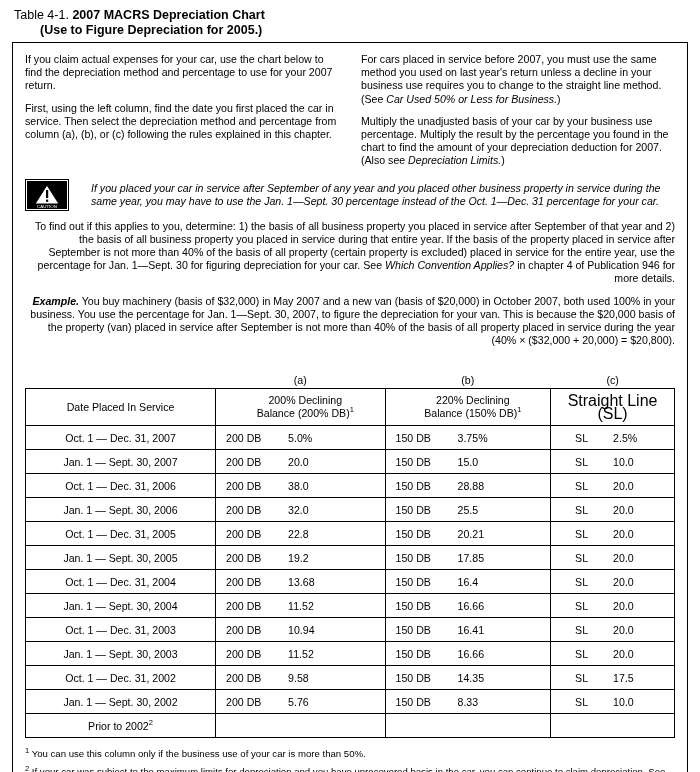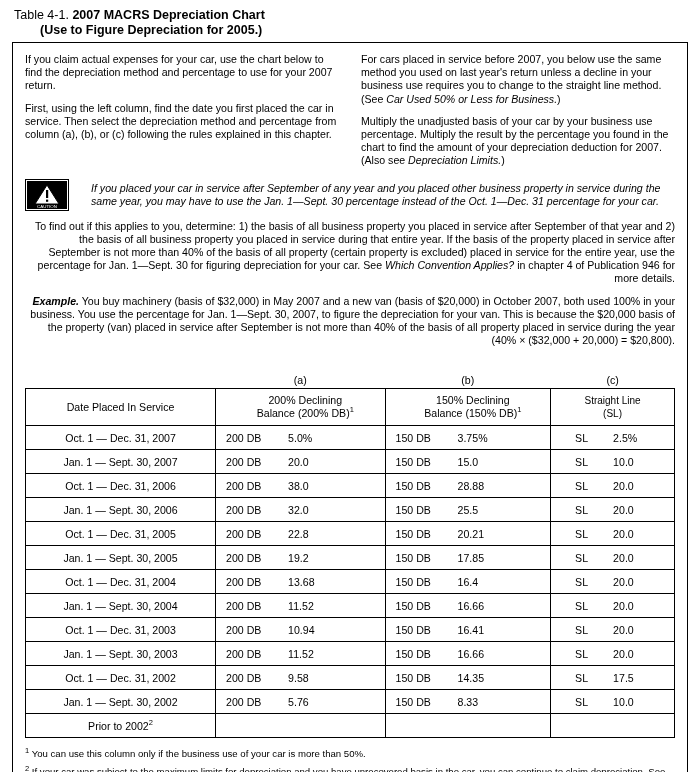--- a/index.html
+++ b/index.html
@@ -132,21 +132,21 @@
     font-weight: normal;
   }
   .hdr-date { font-size: 10.6px; }
   .hdr-two {
     font-size: 10.6px;
     line-height: 13px;
     text-align: left;
     padding-left: 10px !important;
   }
   .hdr-sl {
-    font-size: 10px;
+    font-size: 16px;
     line-height: 13px;
     text-align: center;
   }
   sup { font-size: 7.5px; vertical-align: super; line-height: 0; }
 
   tbody td {
     height: 23px;
     vertical-align: middle;
   }
   .c-date {
@@ -200,21 +200,21 @@
   </div>
 
   <div class="frame">
 
     <div class="cols">
       <div class="col">
         <p>If you claim actual expenses for your car, use the chart below to find the depreciation method and percentage to use for your 2007 return.</p>
         <p>First, using the left column, find the date you first placed the car in service. Then select the depreciation method and percentage from column (a), (b), or (c) following the rules explained in this chapter.</p>
       </div>
       <div class="col">
-        <p><span>For cars placed in service before 2007, you below use the same method you used on last year's return unless a decline in your business use requires you to change to the straight line method. (See </span><span class="ital">Car Used 50% or Less for Business.</span><span>)</span></p>
+        <p><span>For cars placed in service before 2007, you must use the same method you used on last year's return unless a decline in your business use requires you to change to the straight line method. (See </span><span class="ital">Car Used 50% or Less for Business.</span><span>)</span></p>
         <p><span>Multiply the unadjusted basis of your car by your business use percentage. Multiply the result by the percentage you found in the chart to find the amount of your depreciation deduction for 2007. (Also see </span><span class="ital">Depreciation Limits.</span><span>)</span></p>
       </div>
     </div>
 
     <div class="caution-row">
       <div class="caution-icon">
         <svg width="44" height="32" viewBox="0 0 44 32" xmlns="http://www.w3.org/2000/svg">
           <rect x="0.5" y="0.5" width="43" height="31" fill="#ffffff" stroke="#000000" stroke-width="1"></rect>
           <rect x="2" y="2" width="40" height="28" fill="#000000"></rect>
           <polygon points="22,6 34,25 10,25" fill="#ffffff" stroke="#000000" stroke-width="1"></polygon>
@@ -239,21 +239,21 @@
             <th class="colgrouphdr" style="width:166px;">(b)</th>
             <th class="colgrouphdr" style="width:124px;">(c)</th>
           </tr>
           <tr>
             <th class="hdr-cell hdr-date">Date Placed In Service</th>
             <th class="hdr-cell hdr-two">
               <span>200% Declining</span><br>
               <span>Balance (200% DB)</span><sup>1</sup>
             </th>
             <th class="hdr-cell hdr-two">
-              <span>150% Declining</span><br>
+              <span>220% Declining</span><br>
               <span>Balance (150% DB)</span><sup>1</sup>
             </th>
             <th class="hdr-cell hdr-sl">
               <span>Straight Line</span><br>
               <span>(SL)</span>
             </th>
           </tr>
         </thead>
         <tbody>
           <tr>

